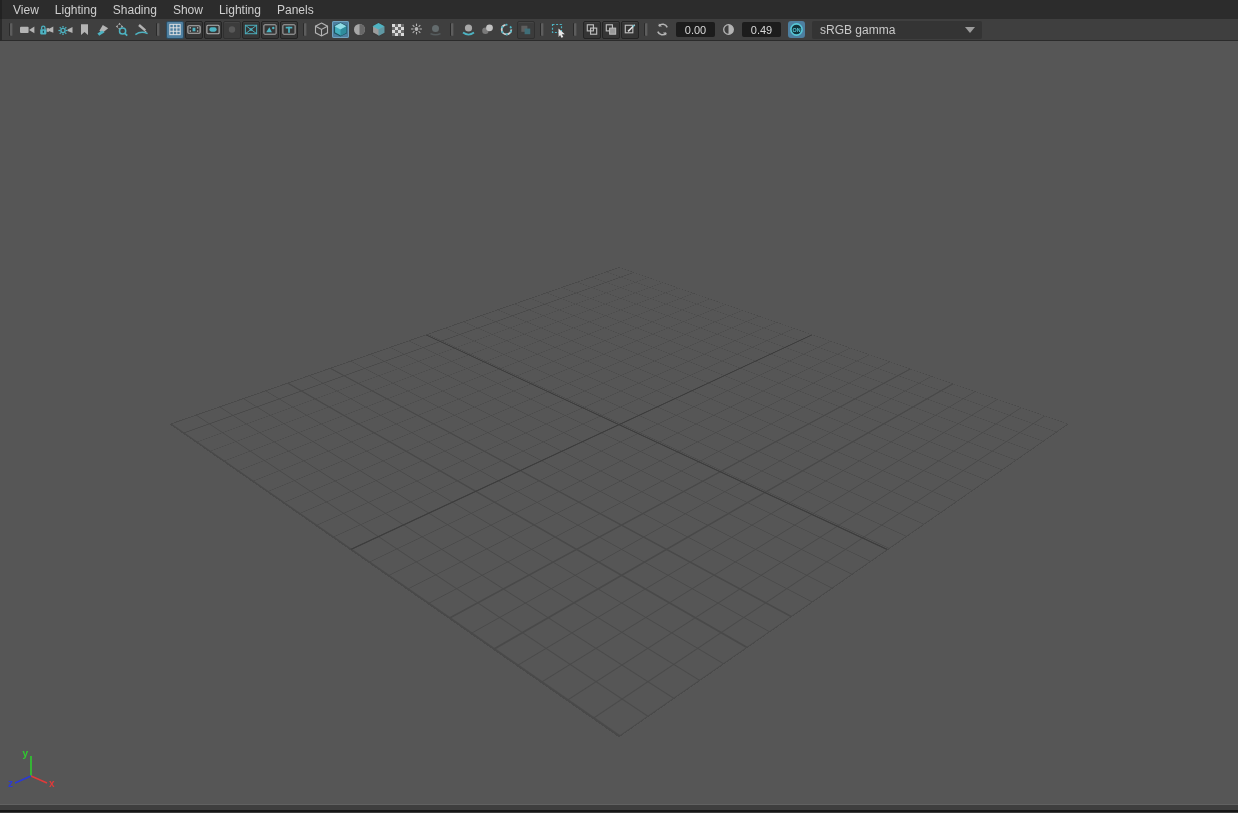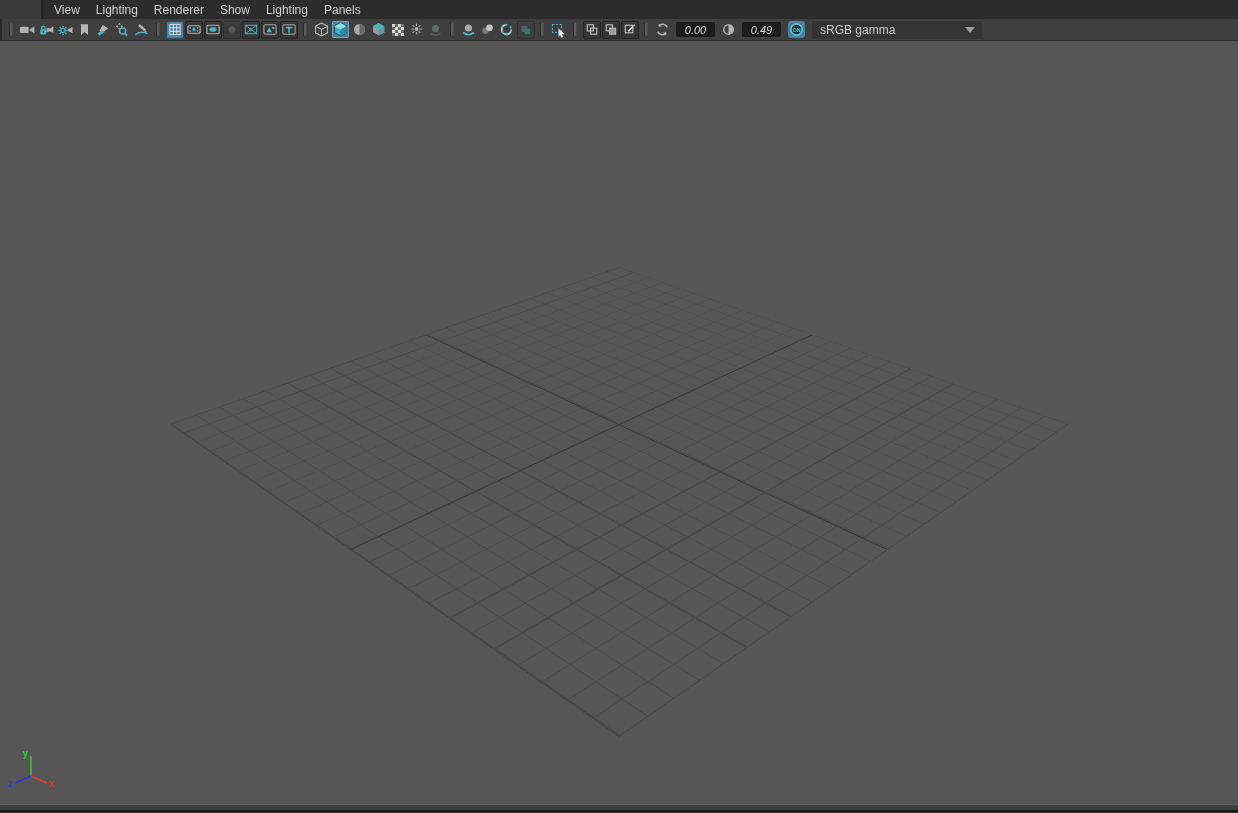--- a/index.html
+++ b/index.html
@@ -8,21 +8,21 @@
     width:1238px; height:813px; overflow:hidden;
     background:#3a3a3a;
     font-family:"Liberation Sans", sans-serif;
     -webkit-font-smoothing:antialiased;
   }
   .panel { width:1238px; height:813px; display:flex; flex-direction:column; }
 
   
   .menubar {
     height:19px; background:#2c2c2c; border-left:2px solid #222;
-    display:flex; align-items:center; padding-left:3px; flex:0 0 auto;margin-left:41px;
+    display:flex; align-items:center; padding-left:3px; flex:0 0 auto;
   }
   .menu-item {
     color:#cfcfcf; font-size:12px; padding:0 8px; height:100%;
     display:flex; align-items:center; cursor:default; white-space:nowrap;
   }
 
   
   .toolbar {
     height:22px; background:#3f3f3f; border-left:2px solid #2a2a2a;
     border-bottom:1px solid #2b2b2b;
@@ -42,21 +42,21 @@
     width:18px; height:18px; margin:0 0.5px; border-radius:2px;
     background:#353535; border:1px solid #242424;
     box-shadow:inset 0 1px 0 rgba(255,255,255,0.05);
     display:flex; align-items:center; justify-content:center; flex:0 0 auto;
   }
   .tbtn.active { background:#4d7fa0; border-color:#2c4c61; }
   .tbtn.dim { background:#3c3c3c; border-color:#303030; }
   .tfield {
     width:39px; height:15px; margin:0 4px; border-radius:2px;
     background:#1c1c1c; color:#d8d8d8; font-size:11px;
-    display:flex; align-items:center; justify-content:center; flex:0 0 auto;font-style:italic;
+    display:flex; align-items:center; justify-content:center; flex:0 0 auto;
   }
   .ttoggle {
     width:17px; height:17px; margin:0 3px; border-radius:3px;
     background:#4d7fa0; display:flex; align-items:center; justify-content:center;
     flex:0 0 auto;
   }
   .tdrop {
     width:170px; height:18px; margin-left:4px; border-radius:2px;
     background:#343434; color:#c9c9c9; font-size:12px;
     display:flex; align-items:center; flex:0 0 auto;
@@ -102,21 +102,21 @@
   }
 </style>
 </head>
 <body>
 
 <div class="panel">
 
   <div class="menubar">
       <div class="menu-item">View</div>
       <div class="menu-item">Lighting</div>
-      <div class="menu-item">Renderer</div>
+      <div class="menu-item">Shading</div>
       <div class="menu-item">Show</div>
       <div class="menu-item">Lighting</div>
       <div class="menu-item">Panels</div>
     </div>
 
   <div class="toolbar">
       <div class="tsep"></div>
       <div class="ticon">
         <svg width="17" height="17" viewBox="0 0 17 17">
           <rect x="1" y="5.8" width="8.6" height="6.2" rx="1" fill="#b4b4b4"></rect>

